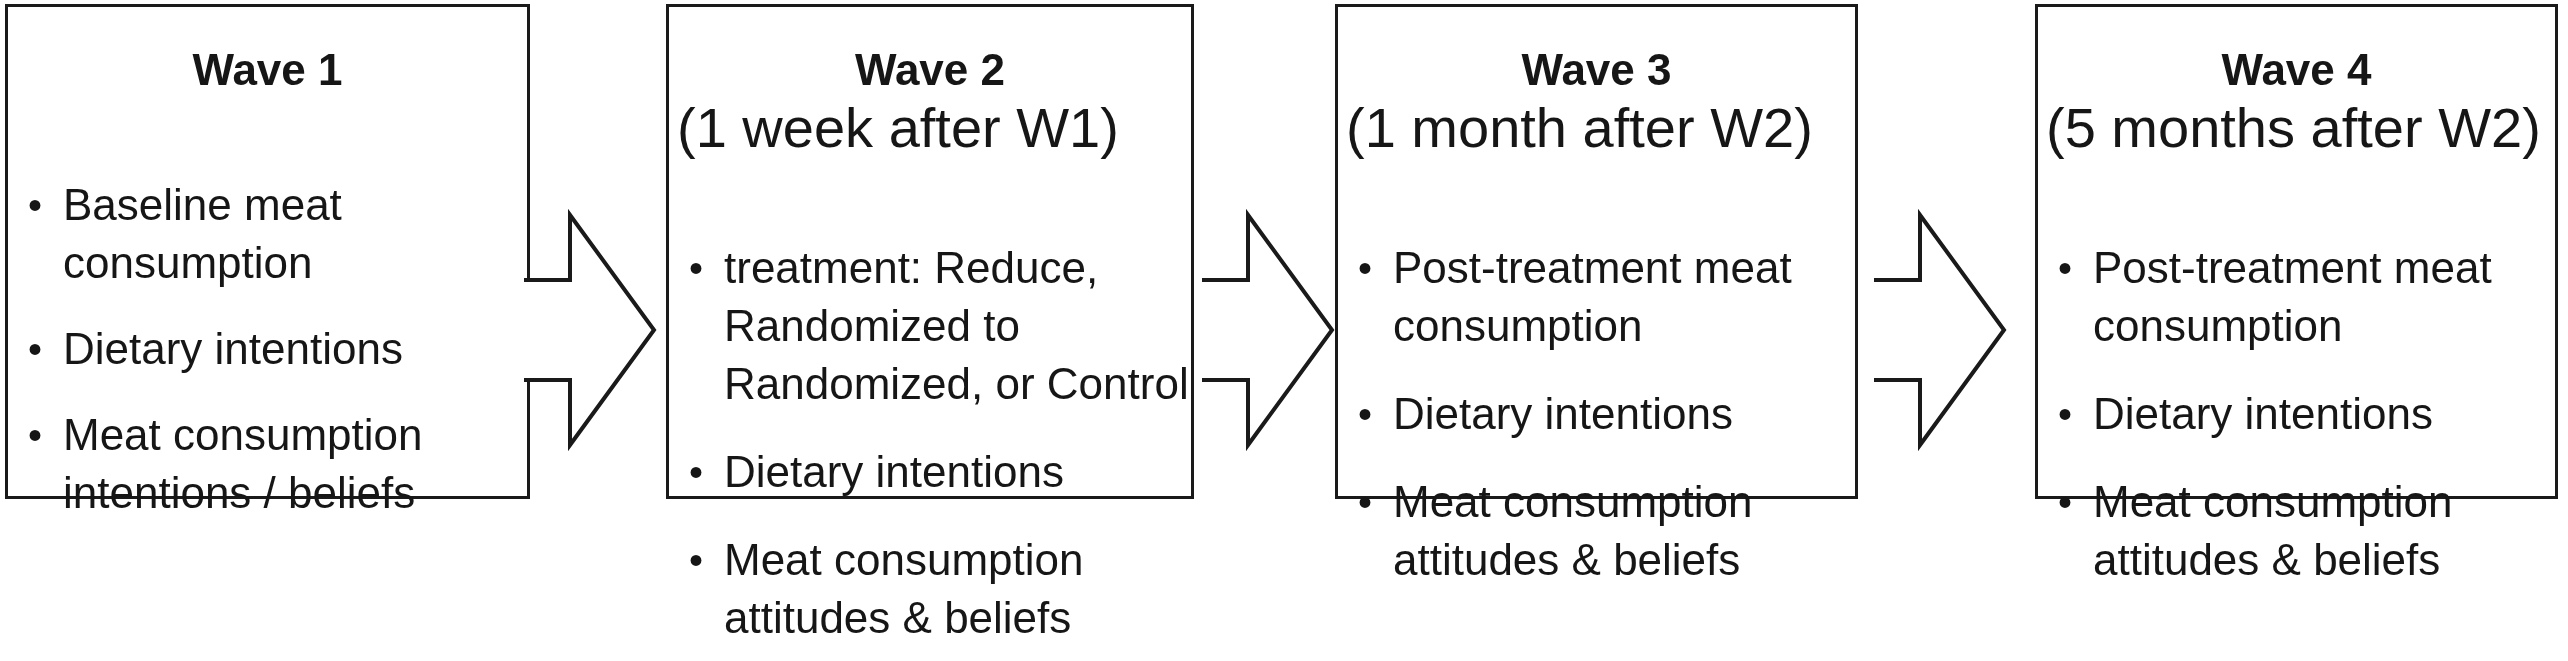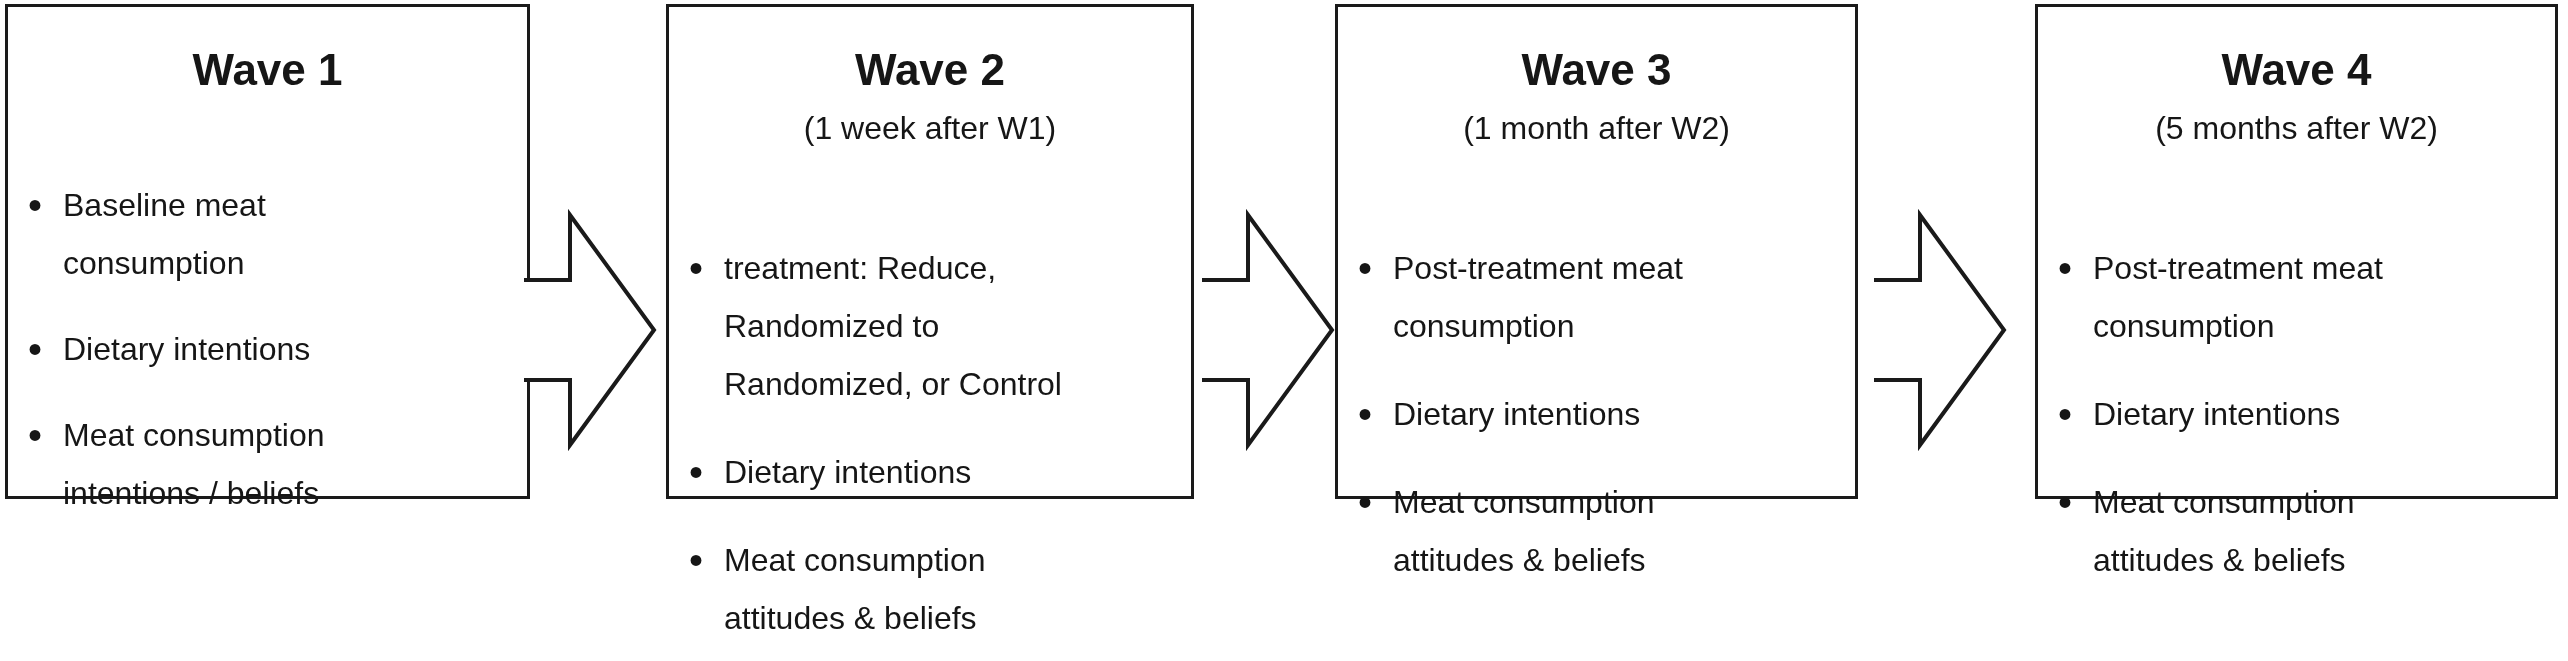--- a/index.html
+++ b/index.html
@@ -31,24 +31,23 @@
   .box-4 { left: 2035px; width: 523px; }
 
   .box-title {
     font-size: 44px;
     font-weight: bold;
     line-height: 58px;
     text-align: center;
     white-space: nowrap;
   }
   .box-subtitle {
-    font-size: 32px;
+    font-size: 56px;
     font-weight: normal;
     line-height: 58px;
-    text-align: center;
     white-space: nowrap;
   }
   .bullets {
     list-style: none;
     margin: 0;
     padding: 0;
   }
   .box-1 .bullets { margin-top: 77px; }
   .box-2 .bullets, .box-3 .bullets, .box-4 .bullets { margin-top: 82px; }
 
@@ -60,21 +59,21 @@
   .box-1 .bullets li { margin-bottom: 28px; }
 
   .dot {
     position: absolute;
     left: 12px;
     top: 0;
     font-size: 40px;
     line-height: 58px;
   }
   .bullet-line {
-    font-size: 32px;
+    font-size: 44px;
     line-height: 58px;
     white-space: nowrap;
   }
 
   .flow-arrow {
     position: absolute;
     top: 200px;
     width: 140px;
     height: 260px;
   }

